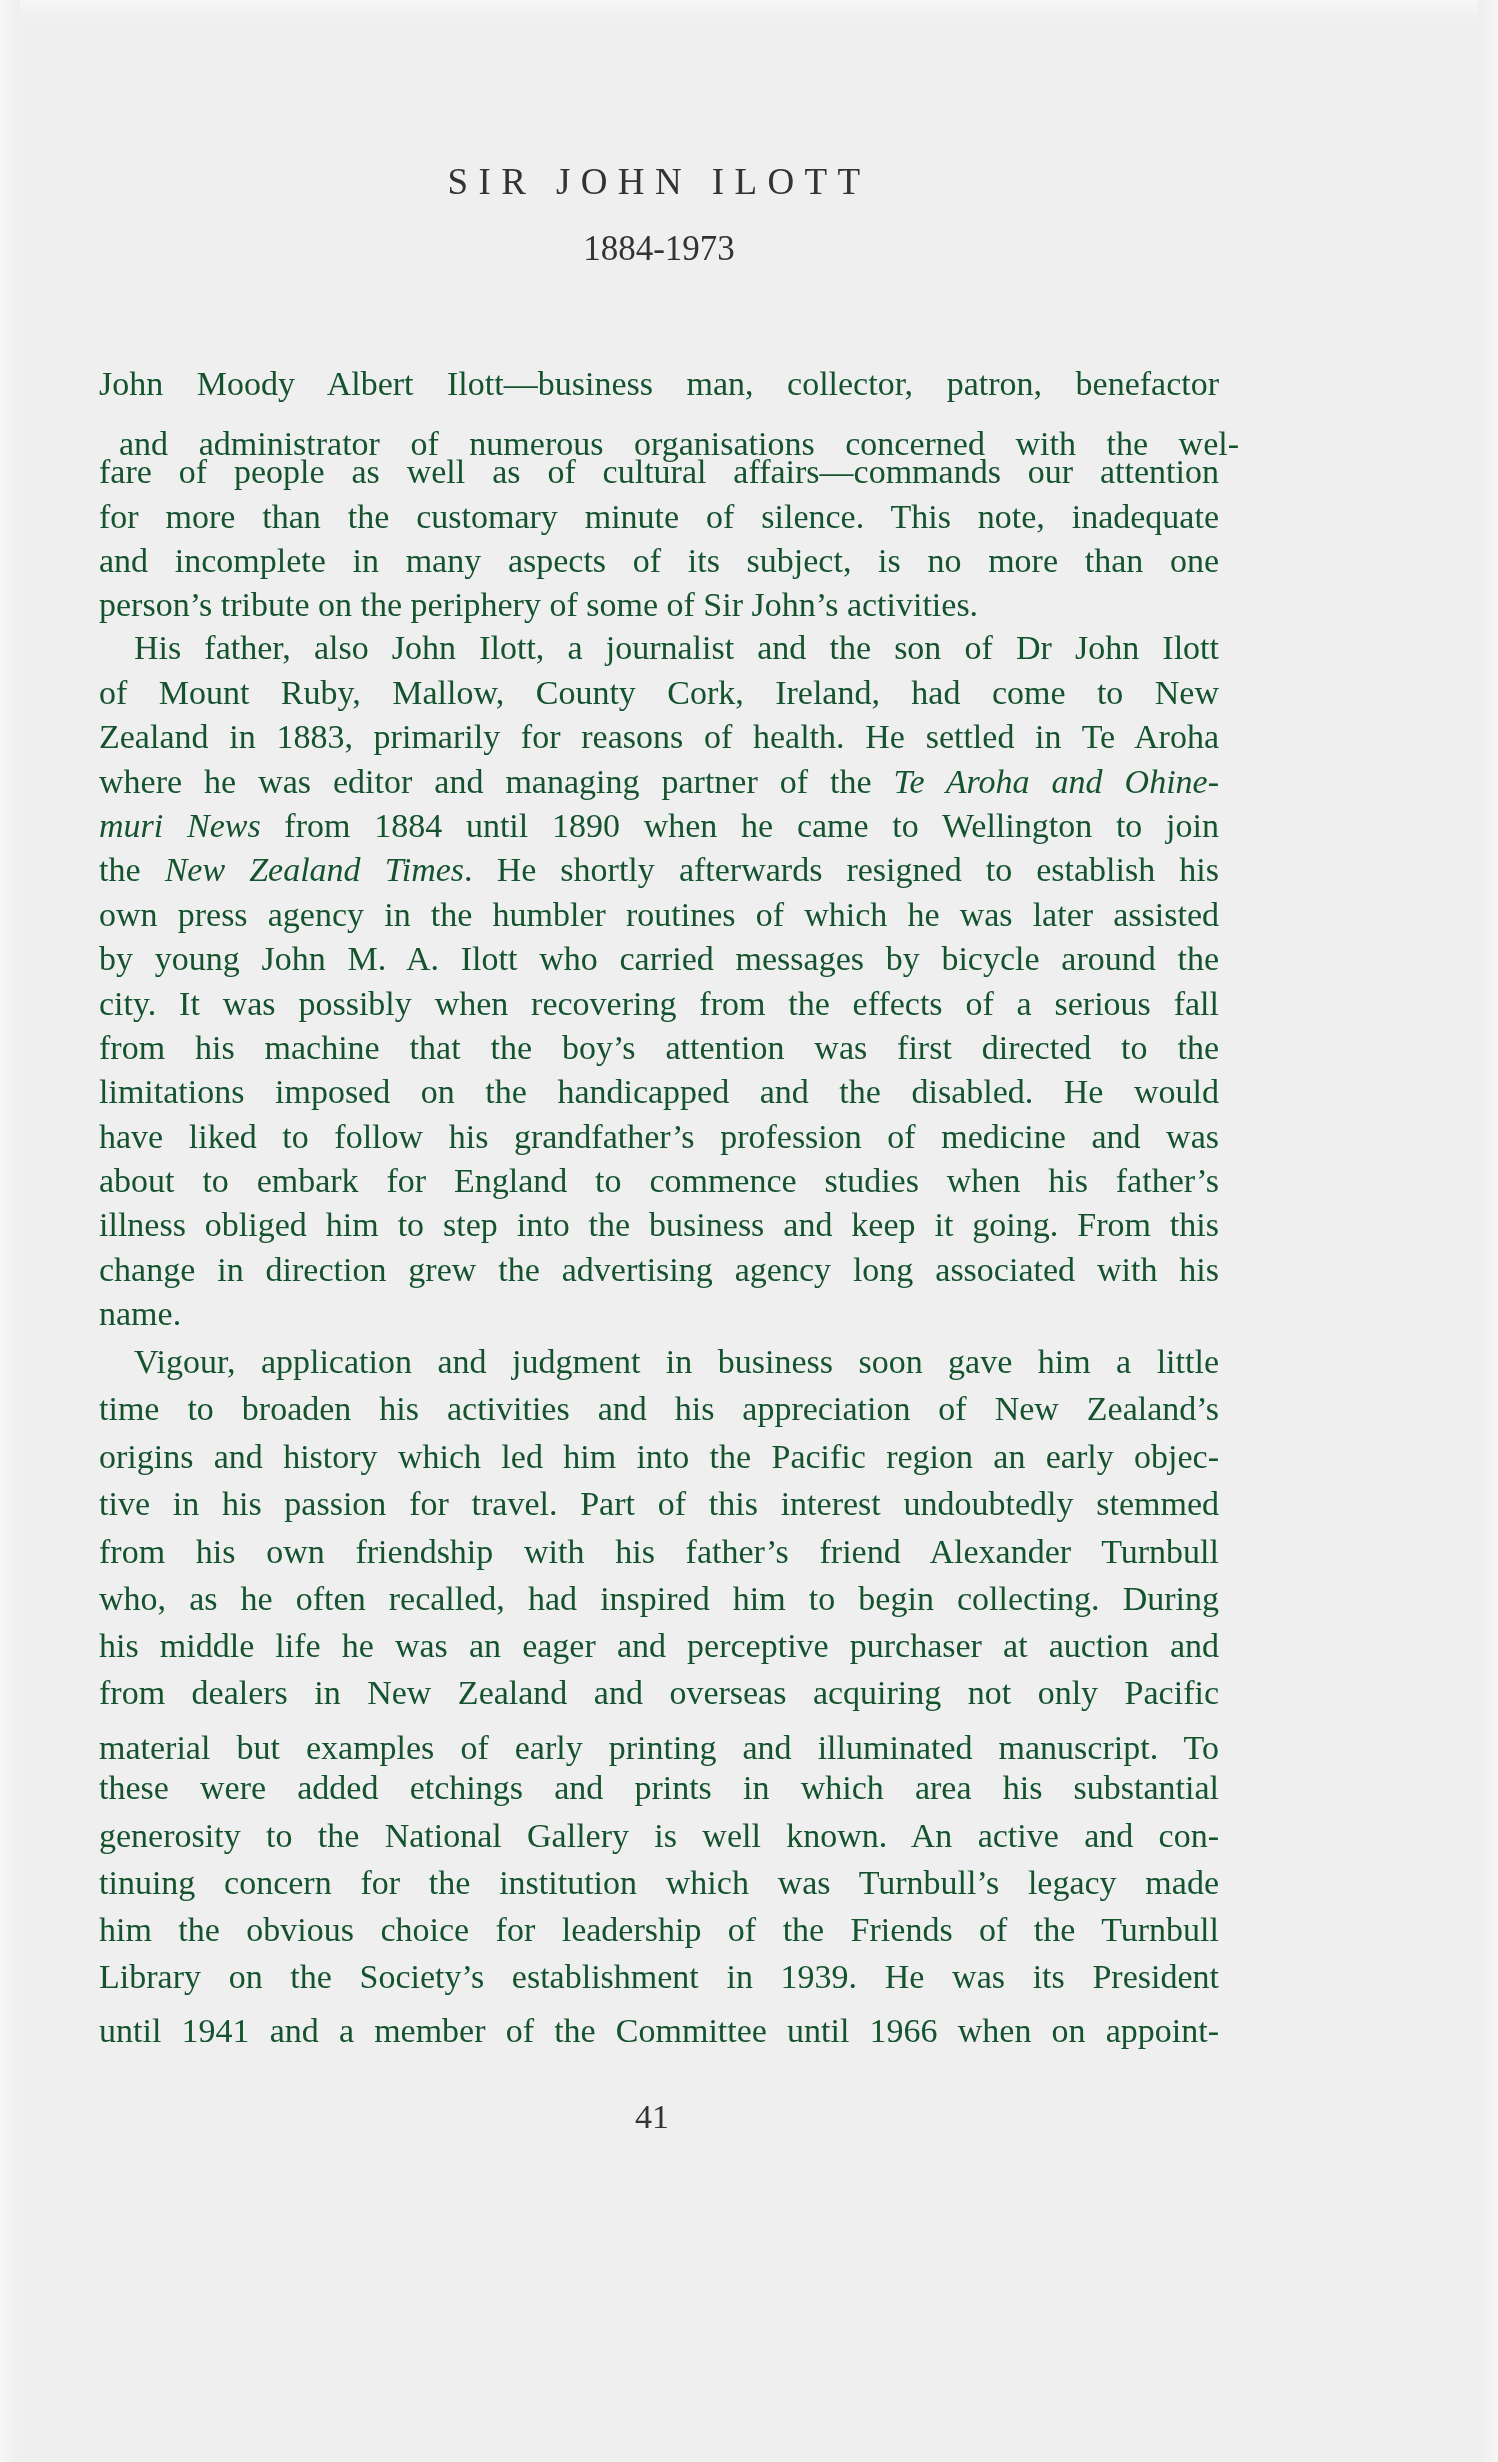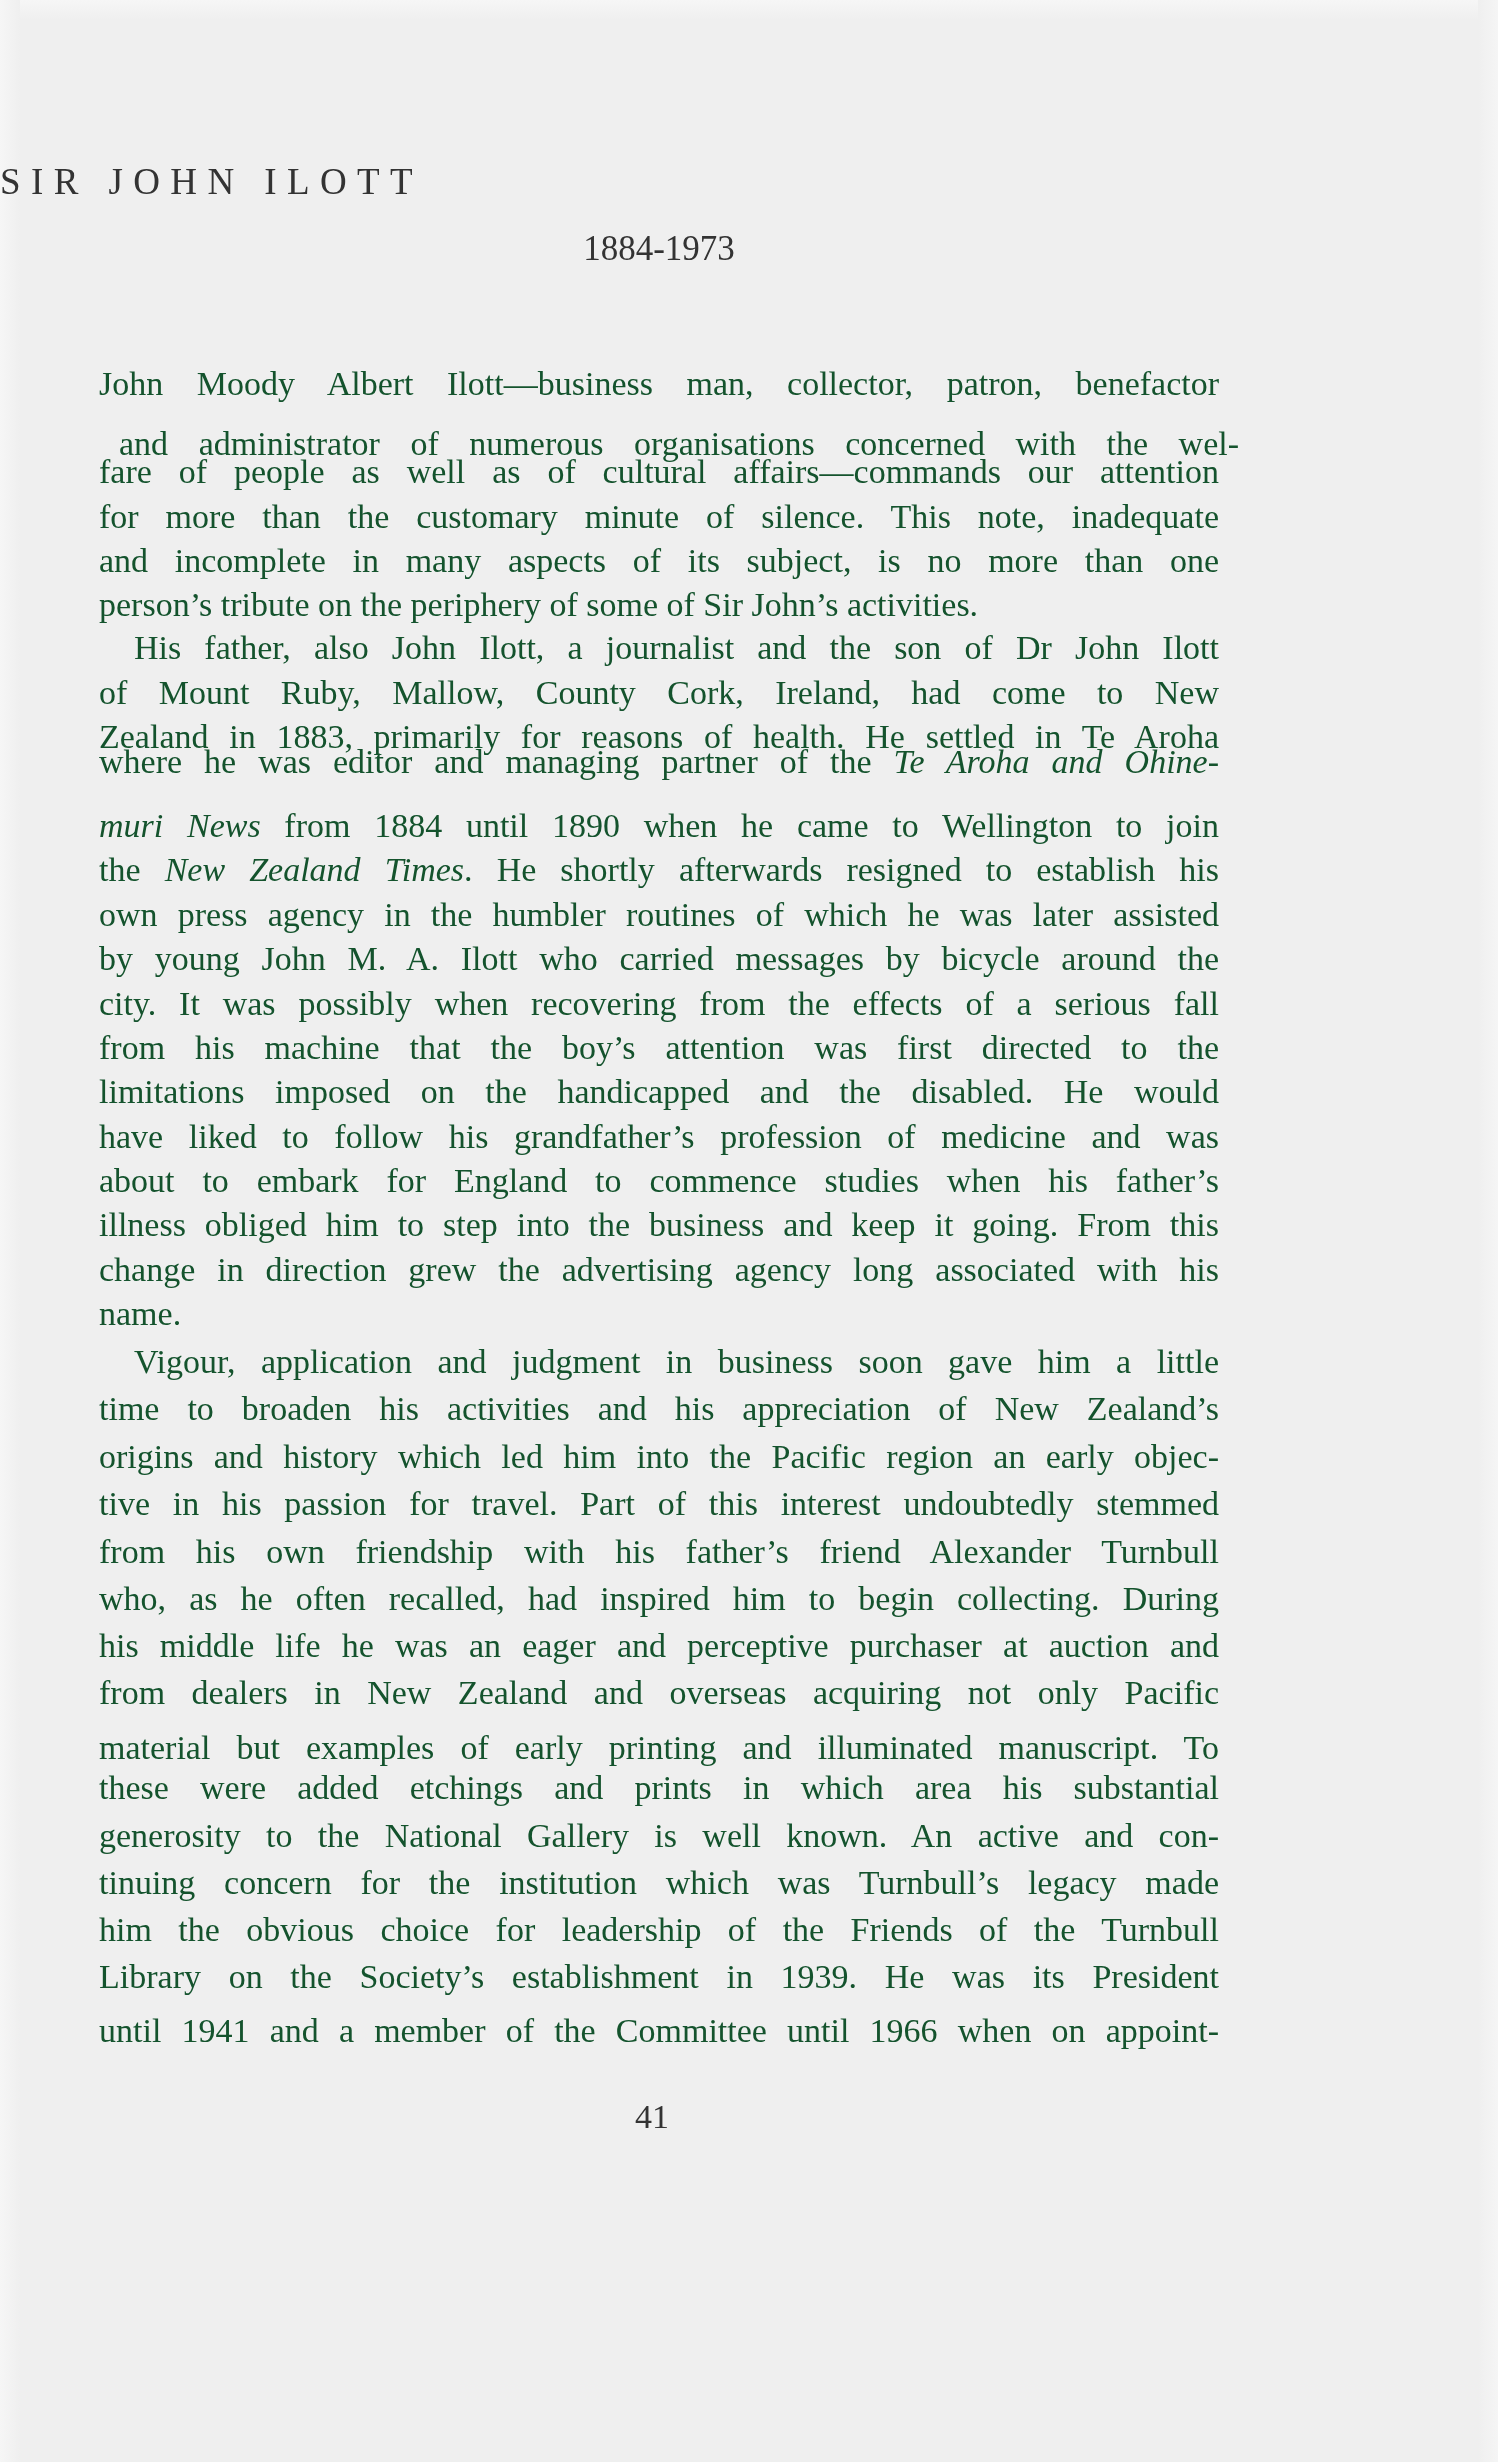--- a/index.html
+++ b/index.html
@@ -17,21 +17,21 @@
   .page-edge-top {
     position: absolute; left: 0; top: 0; width: 1498px; height: 19.6px;
     background: linear-gradient(to bottom, #f6f6f6, #efefef);
   }
   .page-edge-right {
     position: absolute; right: 0; top: 0; width: 19.6px; height: 2462px;
     background: linear-gradient(to left, #f5f5f5, #efefef);
   }
   .title {
     position: absolute; left: 0; width: 1318px; top: 161px;
-    text-align: left;
+    text-align: center;
     font-size: 37px; letter-spacing: 10.4px;
     line-height: 42px; color: #333;
   }
   .dates {
     position: absolute; left: 0; width: 1318px; top: 230px;
     text-align: center;
     font-size: 35px; line-height: 37px; color: #333;
   }
   .body {
     position: absolute; left: 99px; width: 1120px; top: 0;
@@ -69,21 +69,21 @@
     <div class="line" style="top: 452px; white-space: normal; overflow: visible;">fare of people as well as of cultural affairs—commands our attention</div>
     <div class="line" style="top: 497px; white-space: normal; overflow: visible;">for more than the customary minute of silence. This note, inadequate</div>
     <div class="line" style="top: 541px; white-space: normal; overflow: visible;">and incomplete in many aspects of its subject, is no more than one</div>
     <div class="line last" style="top:585px">person’s tribute on the periphery of some of Sir John’s activities.</div>
   </div>
 
   <div>
     <div class="line indent" style="top: 628px; white-space: normal; overflow: visible;">His father, also John Ilott, a journalist and the son of Dr John Ilott</div>
     <div class="line" style="top: 673px; white-space: normal; overflow: visible;">of Mount Ruby, Mallow, County Cork, Ireland, had come to New</div>
     <div class="line" style="top: 717px; white-space: normal; overflow: visible;">Zealand in 1883, primarily for reasons of health. He settled in Te Aroha</div>
-    <div class="line" style="top: 742px; white-space: normal; overflow: visible;"><span>where he was editor and managing partner of the </span><em>Te Aroha and Ohine-</em></div>
+    <div class="line" style="top: 762px; white-space: normal; overflow: visible;"><span>where he was editor and managing partner of the </span><em>Te Aroha and Ohine-</em></div>
     <div class="line" style="top: 806px; white-space: normal; overflow: visible;"><em>muri News</em><span> from 1884 until 1890 when he came to Wellington to join</span></div>
     <div class="line" style="top: 850px; white-space: normal; overflow: visible;"><span>the </span><em>New Zealand Times</em><span>. He shortly afterwards resigned to establish his</span></div>
     <div class="line" style="top: 895px; white-space: normal; overflow: visible;">own press agency in the humbler routines of which he was later assisted</div>
     <div class="line" style="top: 939px; white-space: normal; overflow: visible;">by young John M. A. Ilott who carried messages by bicycle around the</div>
     <div class="line" style="top: 984px; white-space: normal; overflow: visible;">city. It was possibly when recovering from the effects of a serious fall</div>
     <div class="line" style="top: 1028px; white-space: normal; overflow: visible;">from his machine that the boy’s attention was first directed to the</div>
     <div class="line" style="top: 1072px; white-space: normal; overflow: visible;">limitations imposed on the handicapped and the disabled. He would</div>
     <div class="line" style="top: 1117px; white-space: normal; overflow: visible;">have liked to follow his grandfather’s profession of medicine and was</div>
     <div class="line" style="top: 1161px; white-space: normal; overflow: visible;">about to embark for England to commence studies when his father’s</div>
     <div class="line" style="top: 1205px; white-space: normal; overflow: visible;">illness obliged him to step into the business and keep it going. From this</div>

